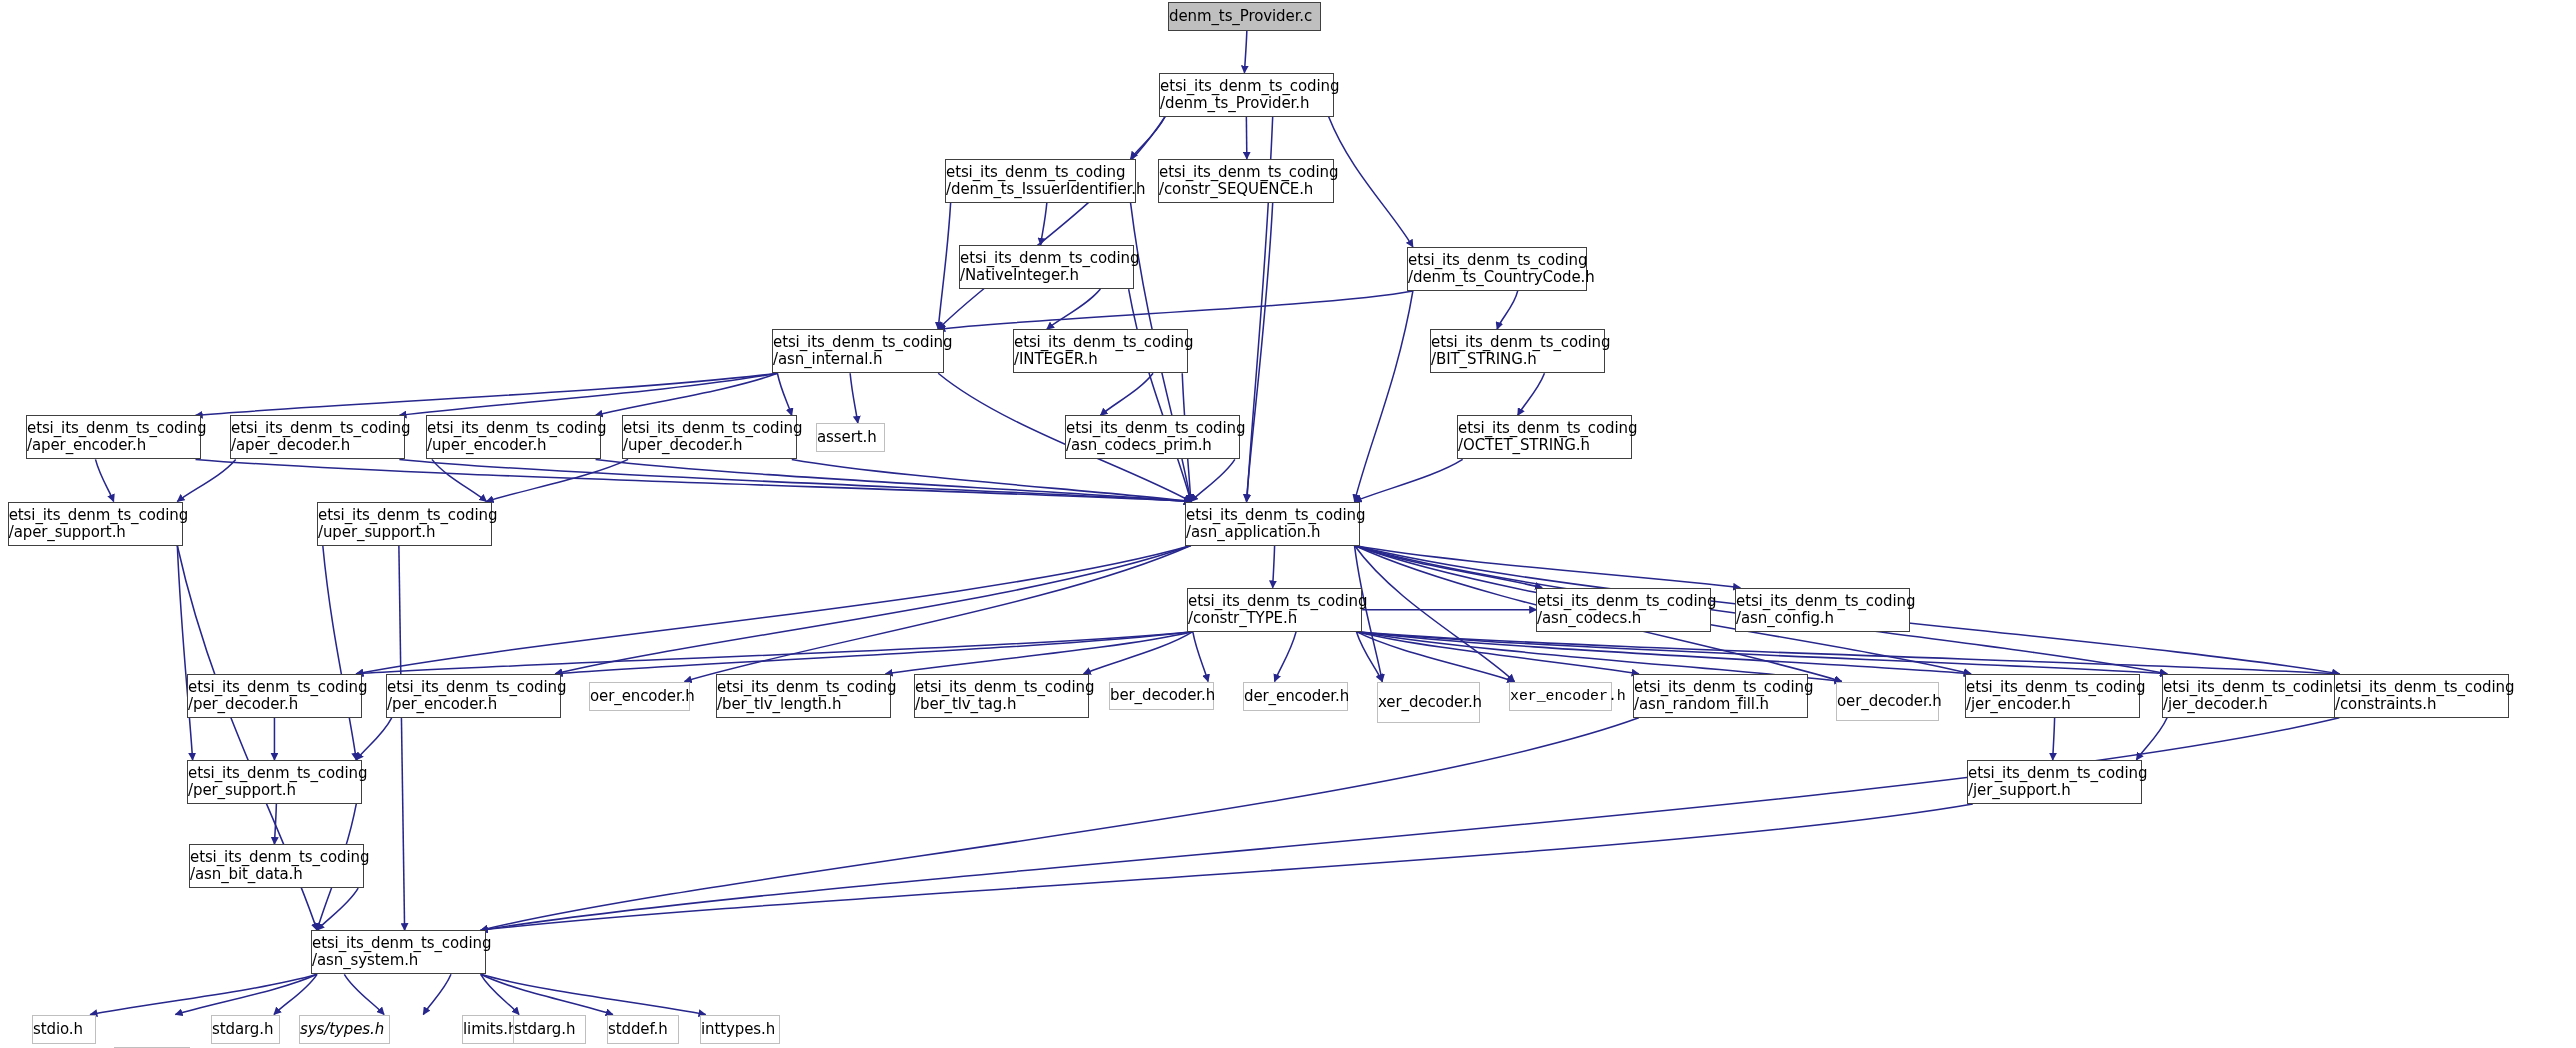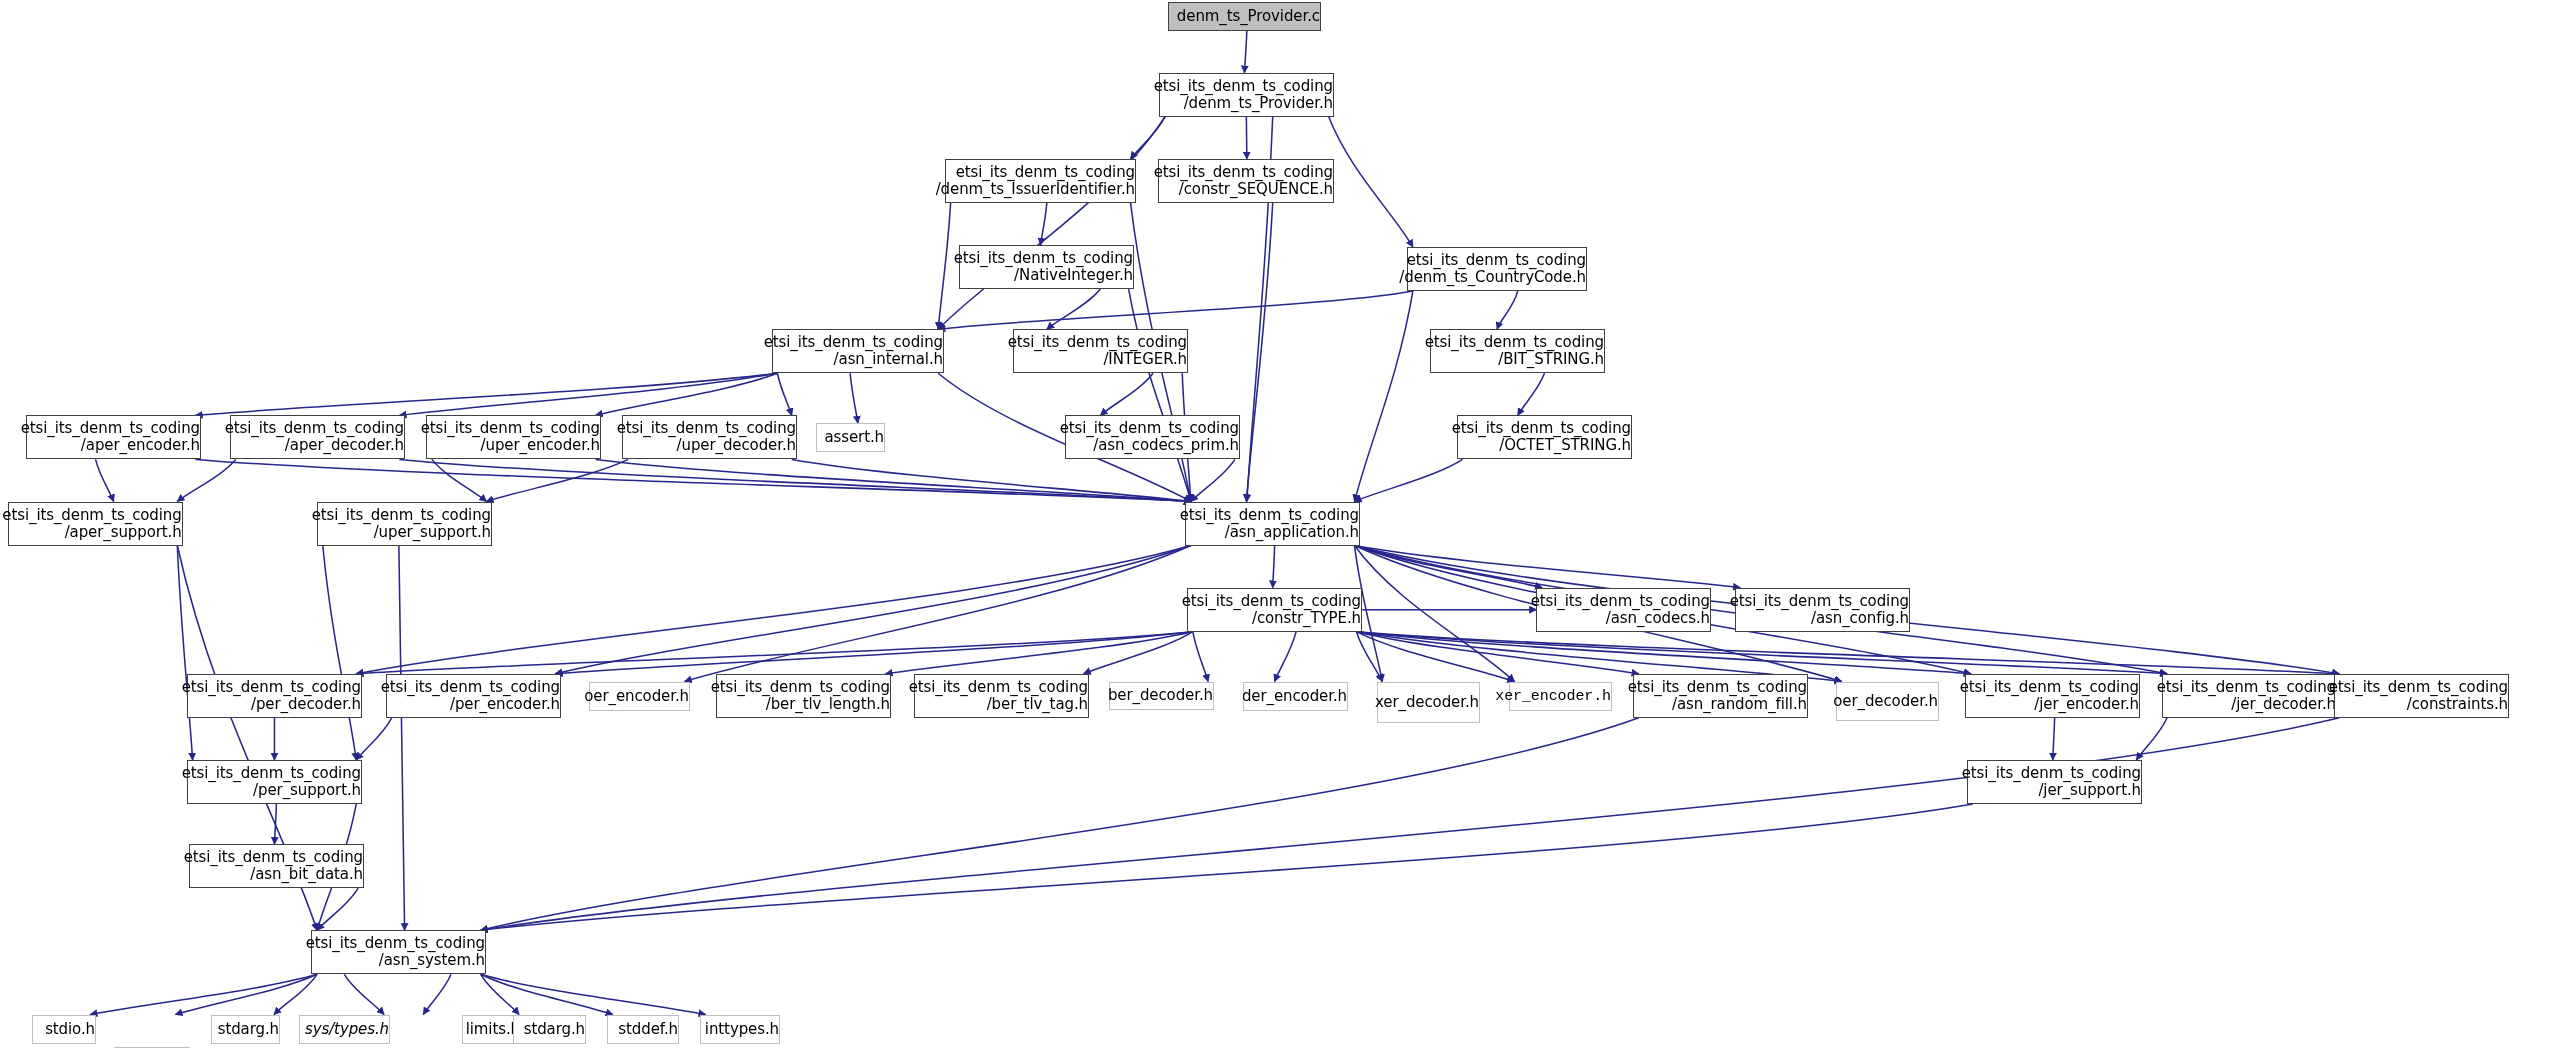--- a/index.html
+++ b/index.html
@@ -15,32 +15,31 @@
     position:absolute;
     left:0;top:0;
     width:2576px;height:1048px;
     pointer-events:none;
   }
   .node{
     position:absolute;
     box-sizing:border-box;
     display:flex;
     flex-direction:column;
-    align-items:flex-end;
+    align-items:flex-start;
     justify-content:center;
     text-align:center;
     background:#ffffff;
     border:1px solid #404040;
     color:#000000;
     font-size:15px;
     line-height:1.14;
     letter-spacing:-0.1px;
     white-space:nowrap;
     z-index:5;
-    padding-left:28px;
   }
   .node.thin{ border:1px solid #bfbfbf; }
   .node.root{ background:#bfbfbf; border:1px solid #404040; }
   .node .l1,.node .l2{display:block;}
 </style>
 </head>
 <body>
 
 <div id="canvas">
   <svg id="edges" viewBox="0 0 2691 1095">

